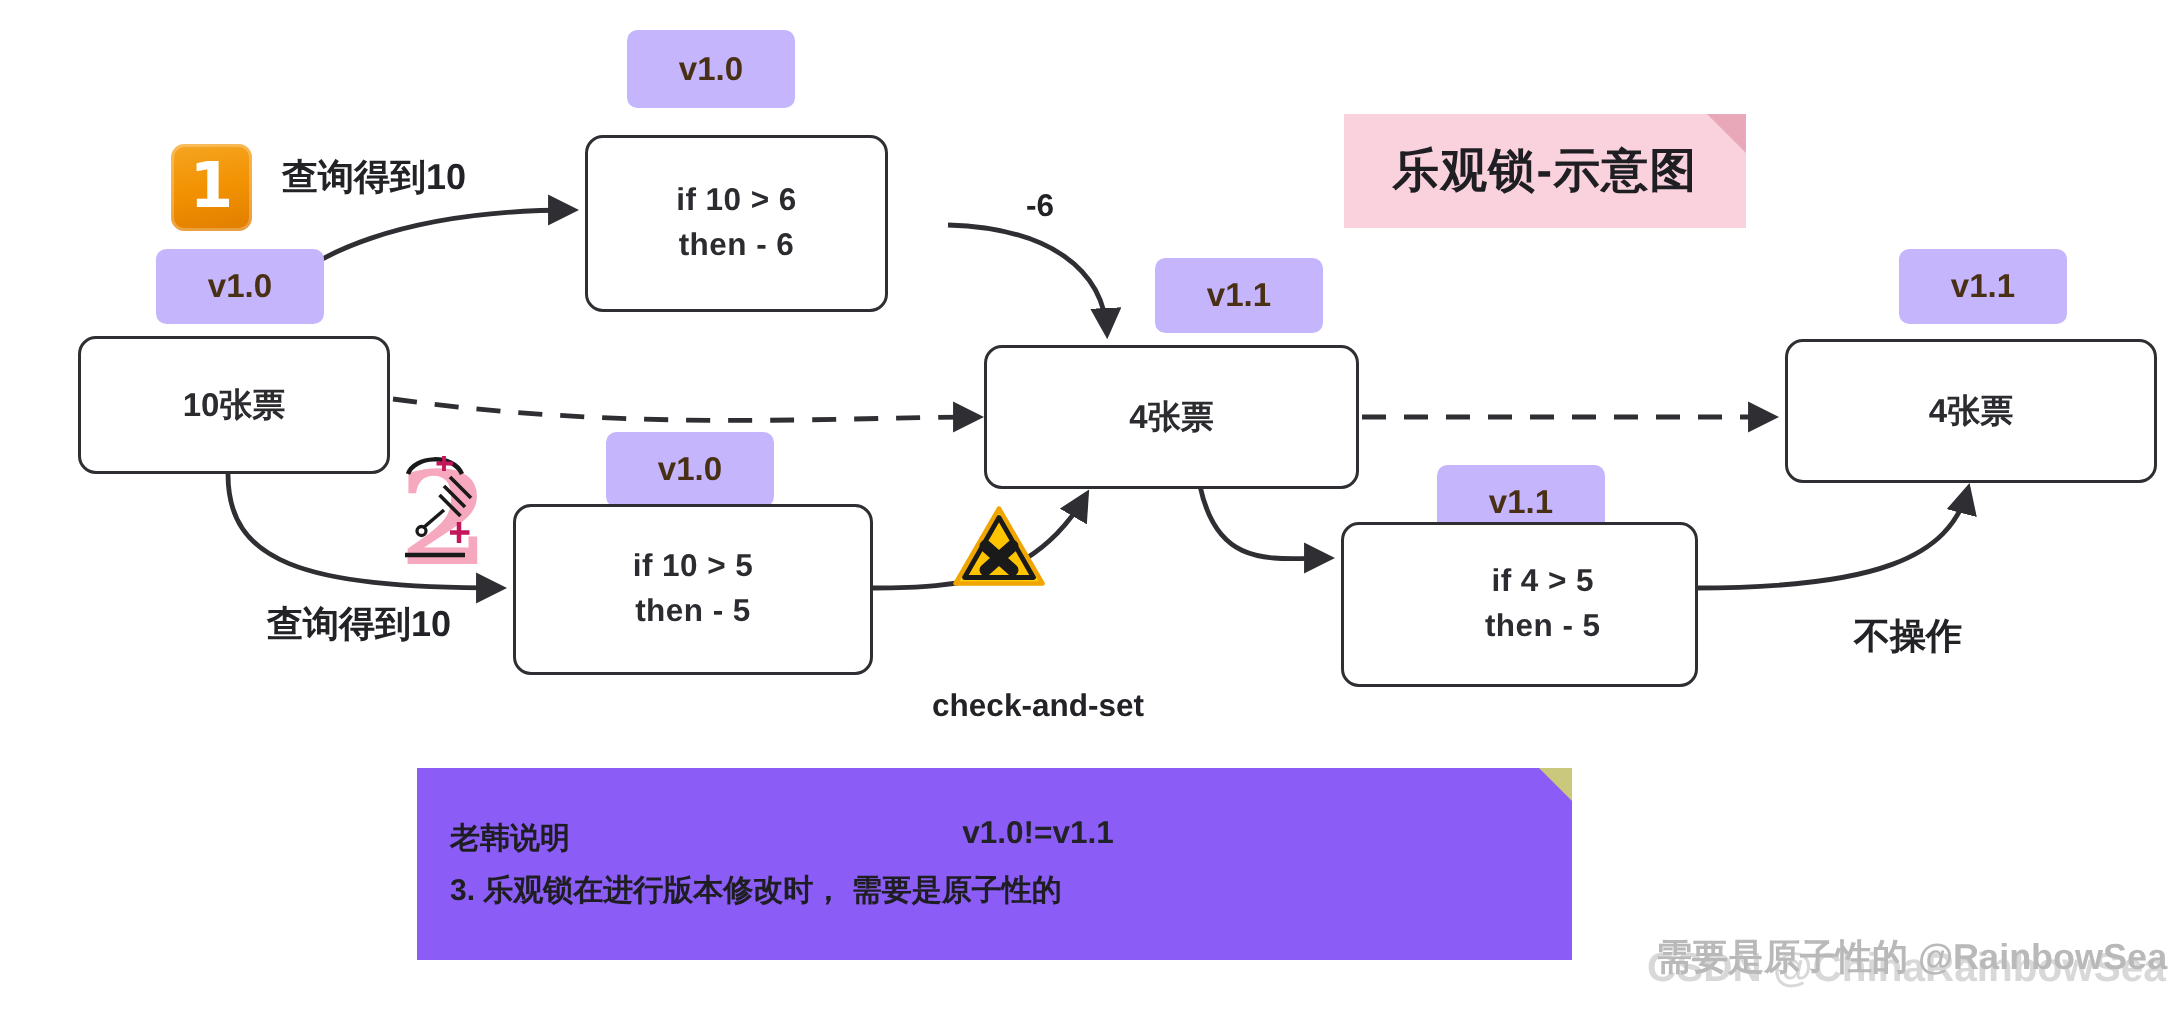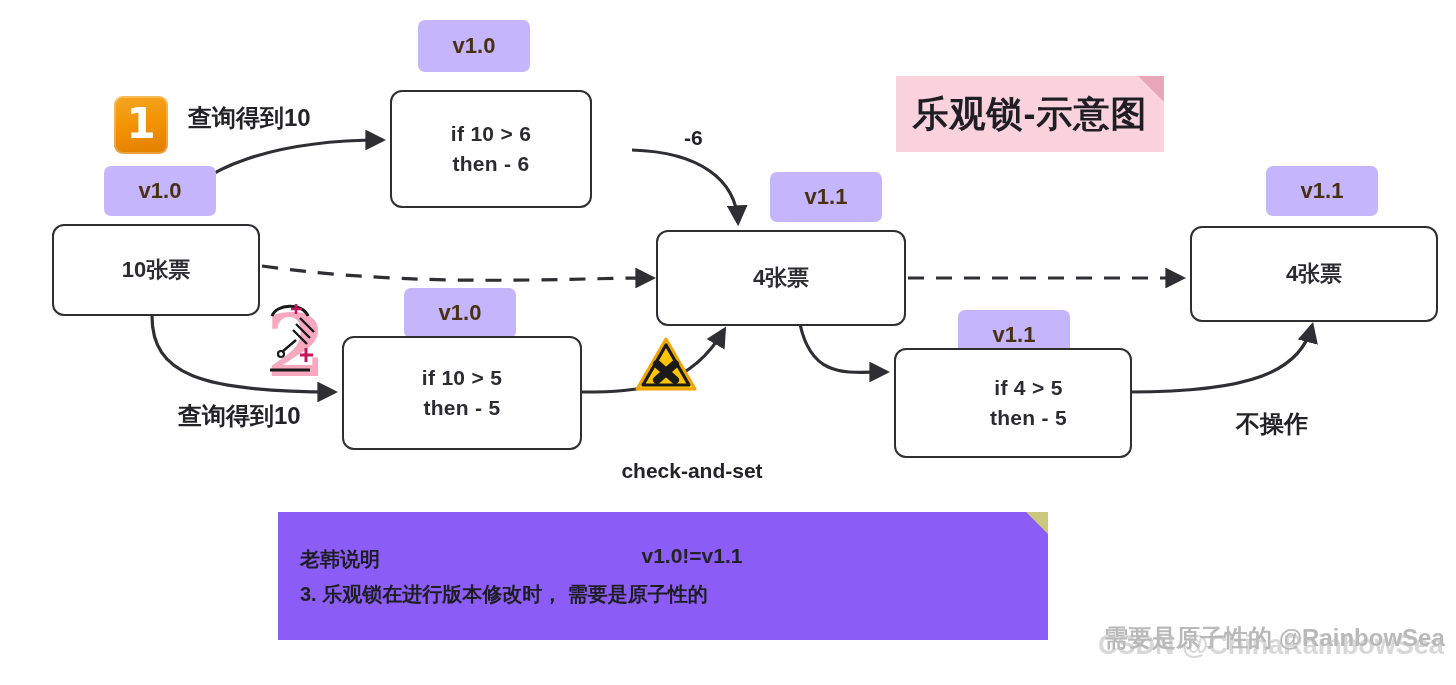--- a/index.html
+++ b/index.html
@@ -123,21 +123,21 @@
     right: 0; top: 0;
     width: 26px; height: 26px;
     background: #e8a8ba;
     clip-path: polygon(0 0, 100% 100%, 100% 0);
   }
   .note-title .txt {
     position: absolute;
     left: 0; right: 0; top: 50%;
     transform: translateY(-50%);
     text-align: center;
-    font-size: 36px;
+    font-size: 31px;
     font-weight: bold;
     color: #1f1f23;
     letter-spacing: 1px;
   }
   .note-yellow {
     background: #8b5cf6;
     padding-left: 40px;
   }
   .note-yellow .fold {
     position: absolute;

